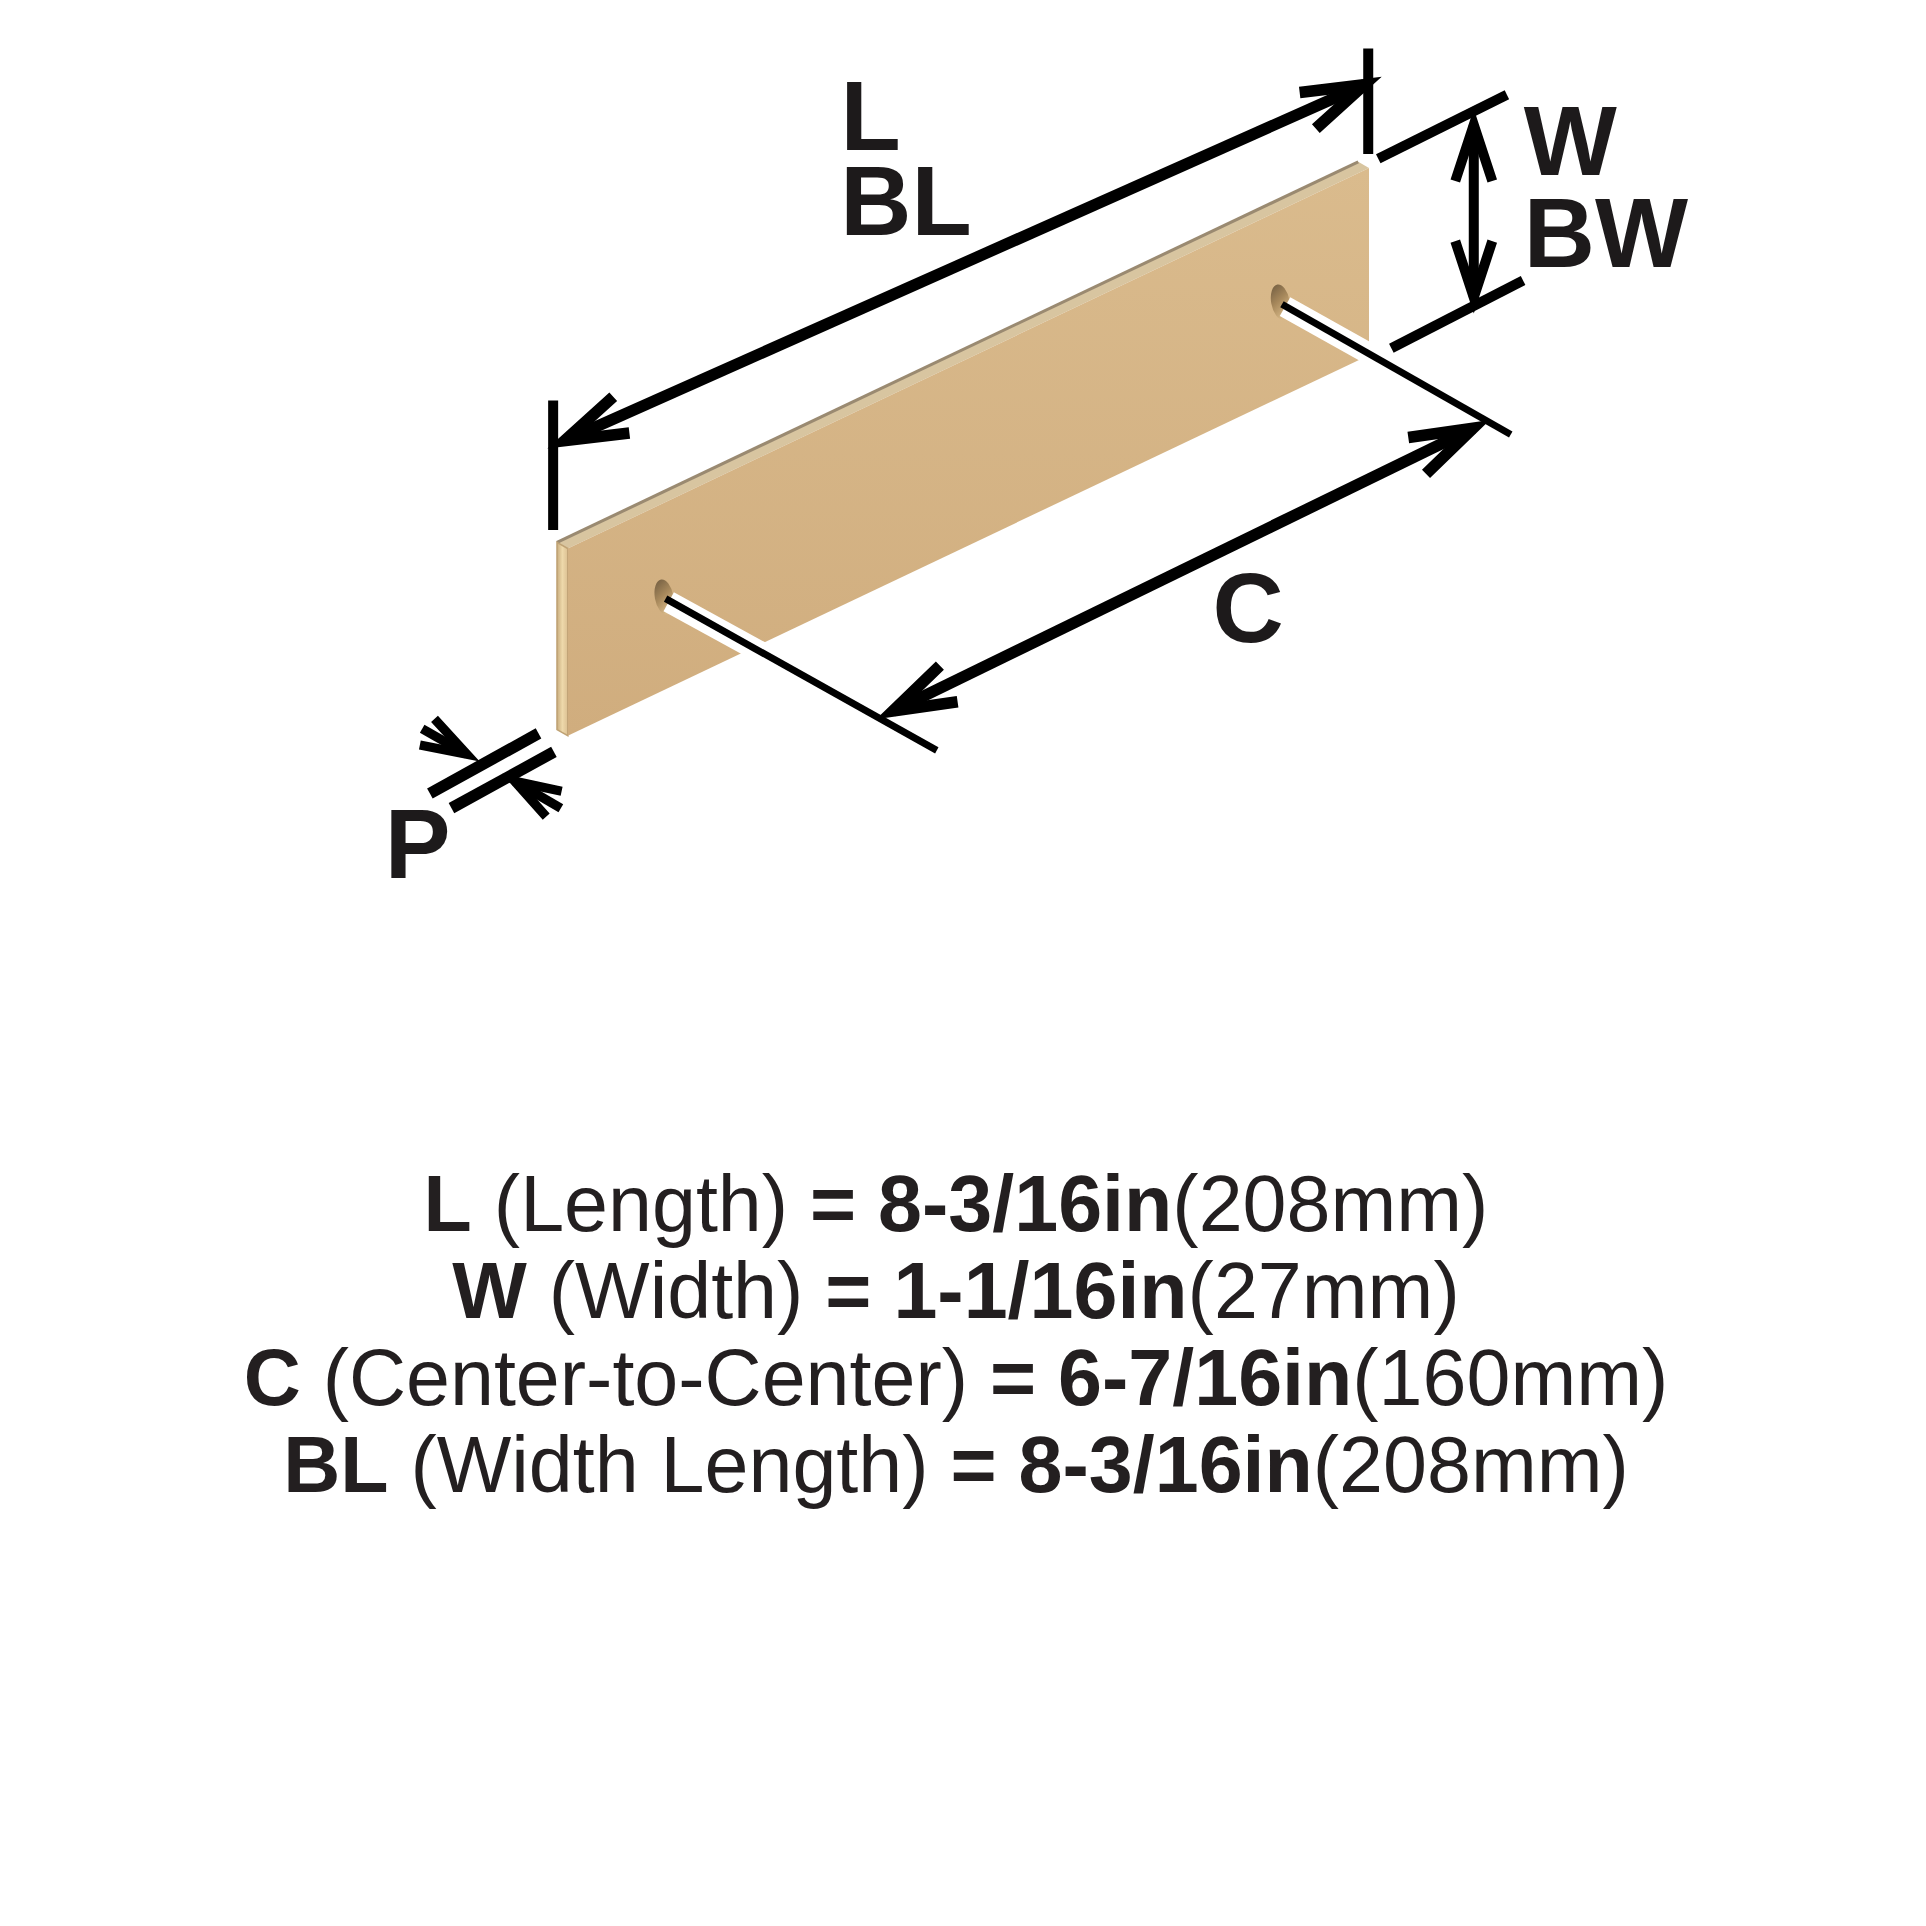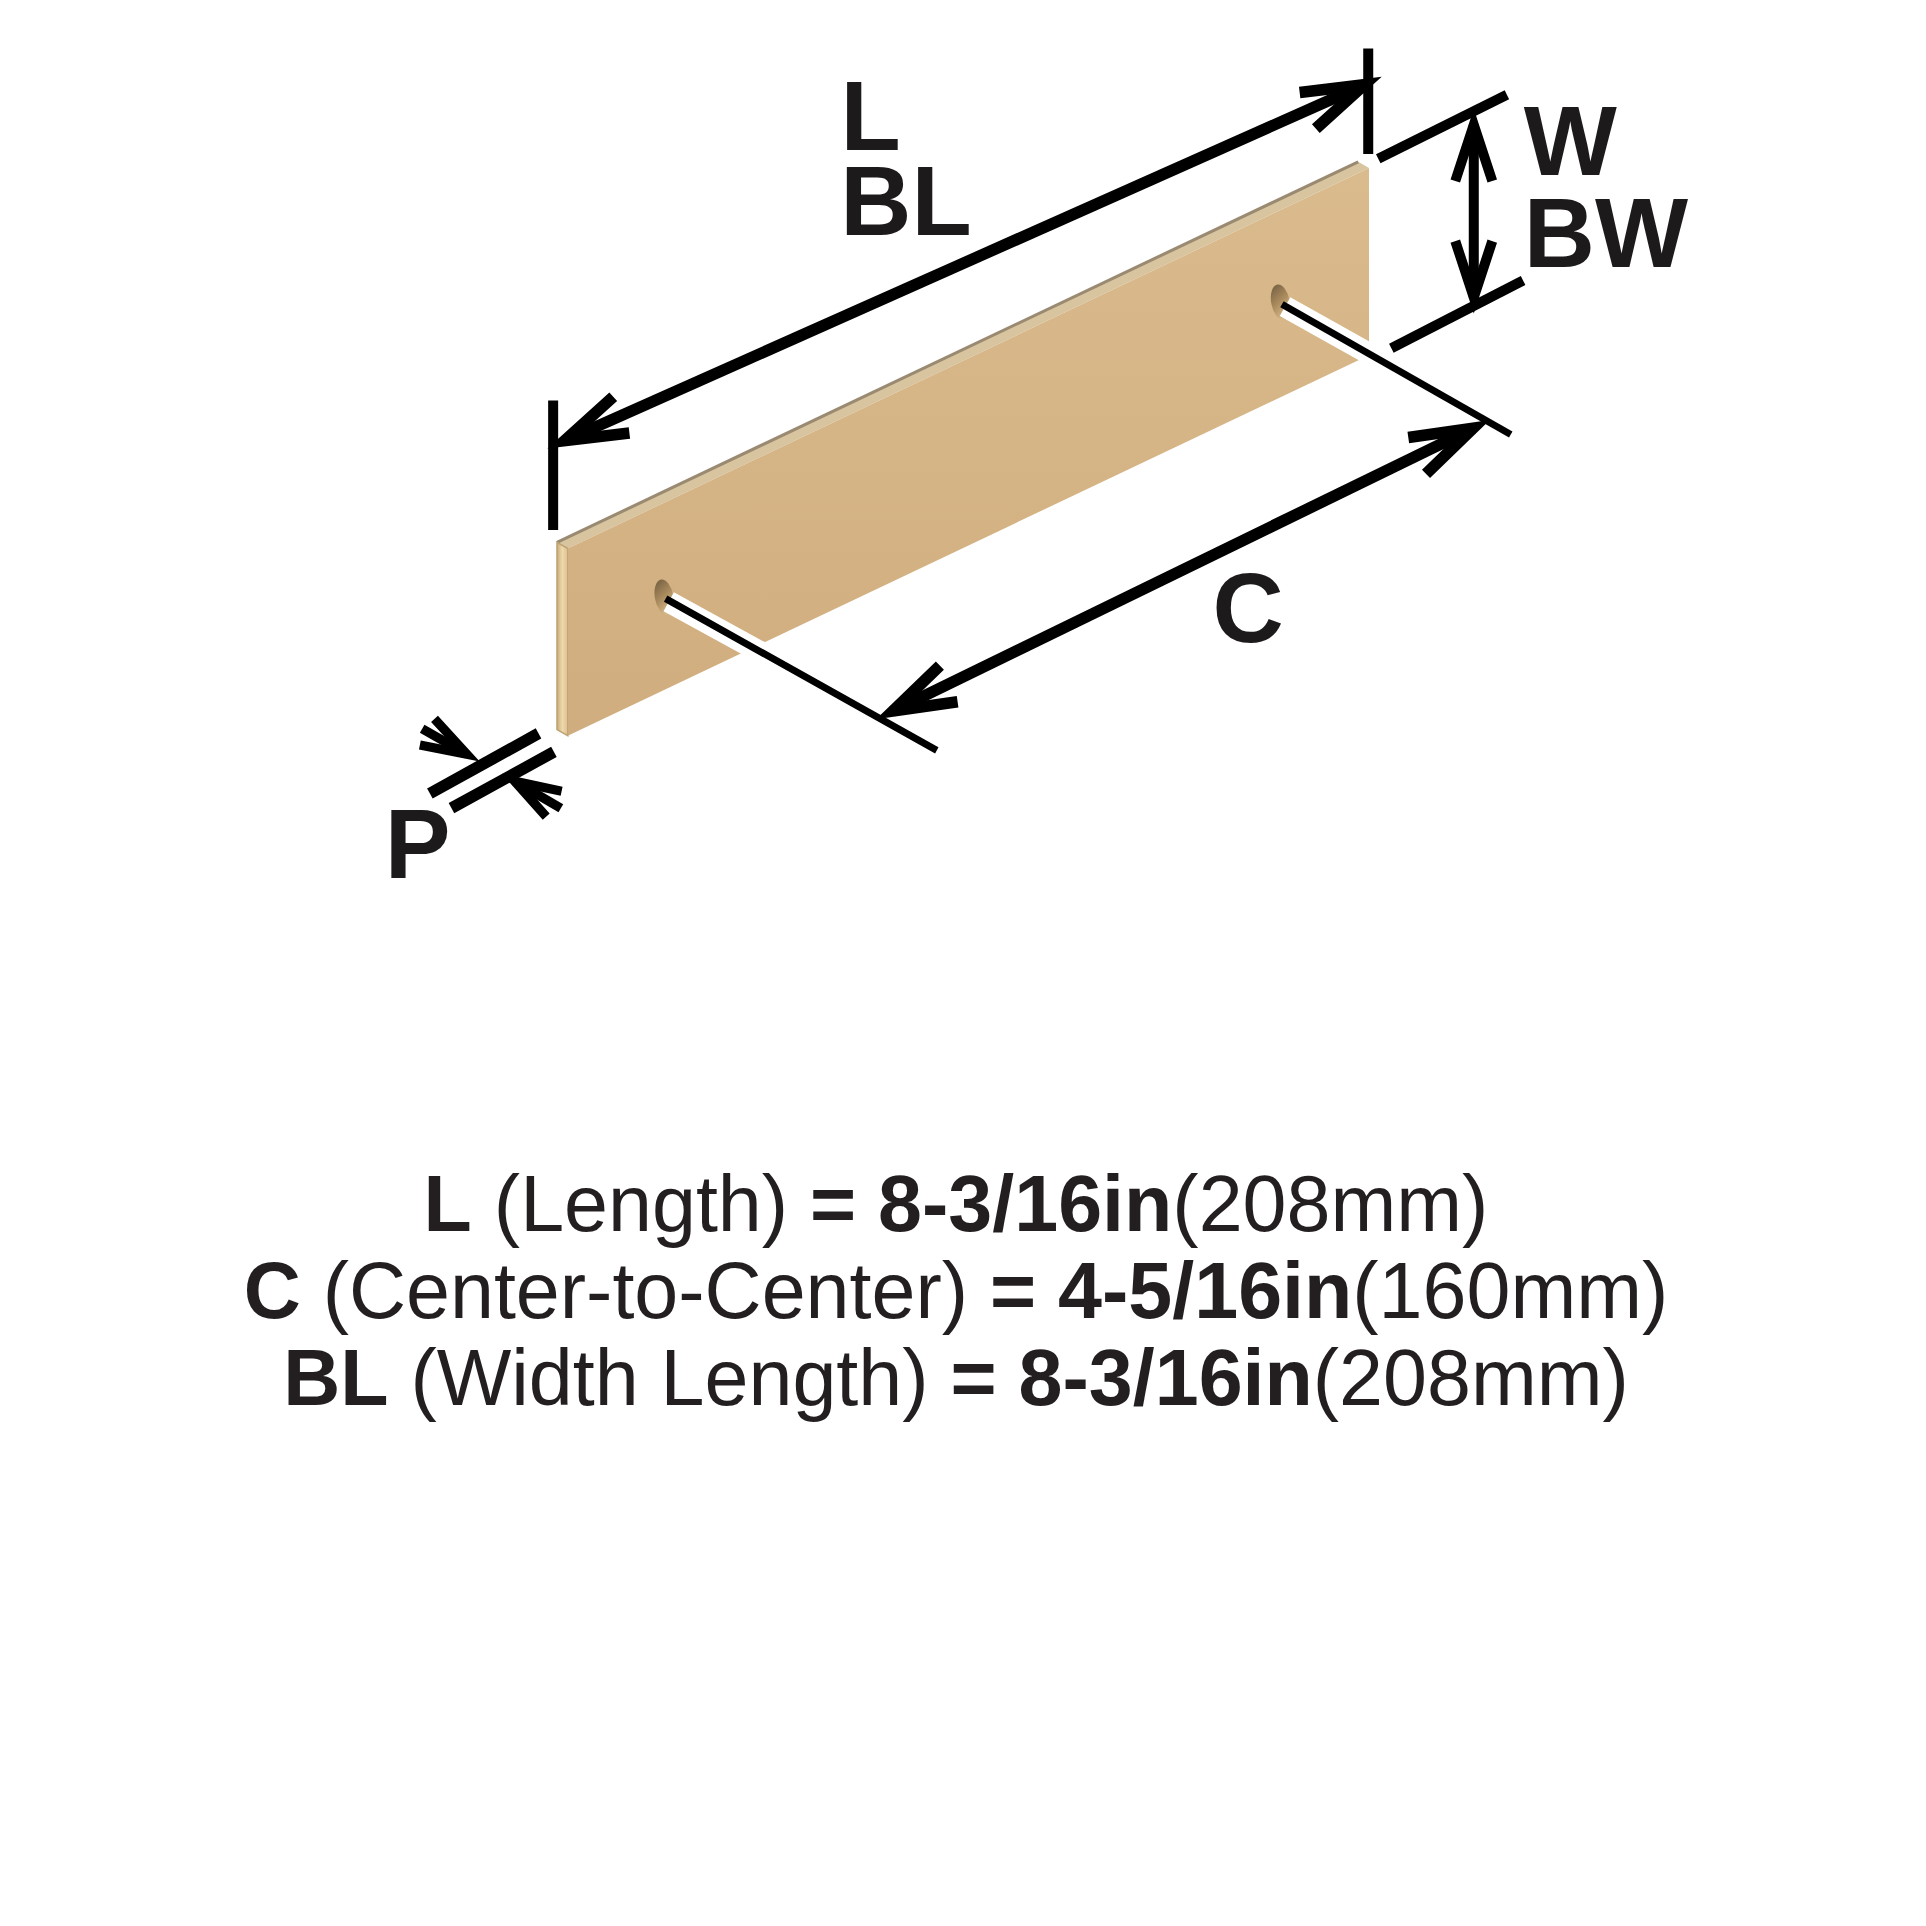--- a/index.html
+++ b/index.html
@@ -93,18 +93,19 @@
       <line x1="548" y1="946" x2="606" y2="979" stroke-width="12"></line>
       <polyline points="564,933 606,979 545,967" stroke-width="12"></polyline>
       <line x1="728" y1="1049" x2="668" y2="1014" stroke-width="12"></line>
       <polyline points="709,1060 668,1014 729,1027" stroke-width="12"></polyline>
     </g>
     <text class="dim-label" x="542" y="1140" text-anchor="middle">P</text>
   </svg>
 
   <div class="legend">
     <div class="legend-row"><span class="lg-b">L</span> <span class="lg-r">(Length)</span> <span class="lg-b">= 8-3/16in</span><span class="lg-r">(208mm)</span></div>
-    <div class="legend-row"><span class="lg-b">C</span> <span class="lg-r">(Center-to-Center)</span> <span class="lg-b">= 4-5/16in</span><span class="lg-r">(160mm)</span></div>
+    <div class="legend-row"><span class="lg-b">W</span> <span class="lg-r">(Width)</span> <span class="lg-b">= 1-1/16in</span><span class="lg-r">(27mm)</span></div>
+    <div class="legend-row"><span class="lg-b">C</span> <span class="lg-r">(Center-to-Center)</span> <span class="lg-b">= 6-7/16in</span><span class="lg-r">(160mm)</span></div>
     <div class="legend-row"><span class="lg-b">BL</span> <span class="lg-r">(Width Length)</span> <span class="lg-b">= 8-3/16in</span><span class="lg-r">(208mm)</span></div>
   </div>
 
 </div>
 
 
 </body></html>

